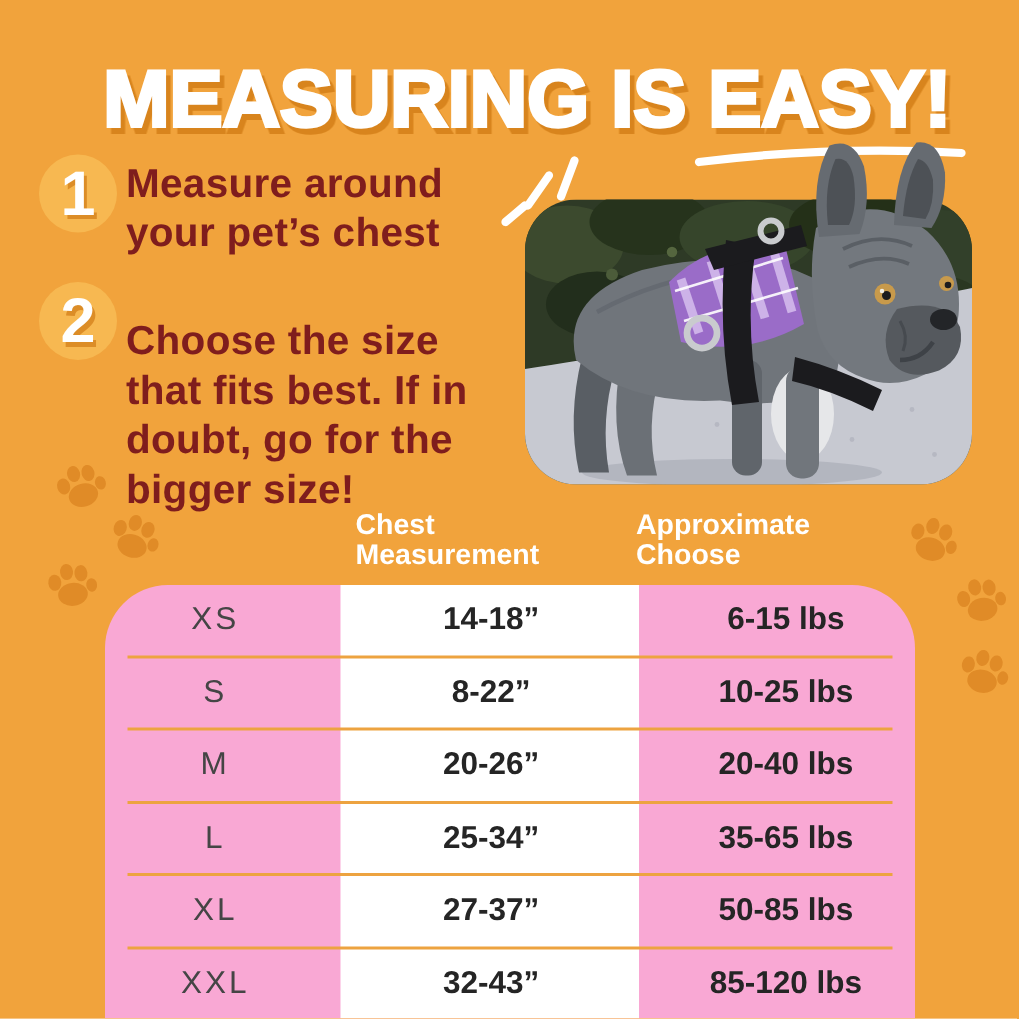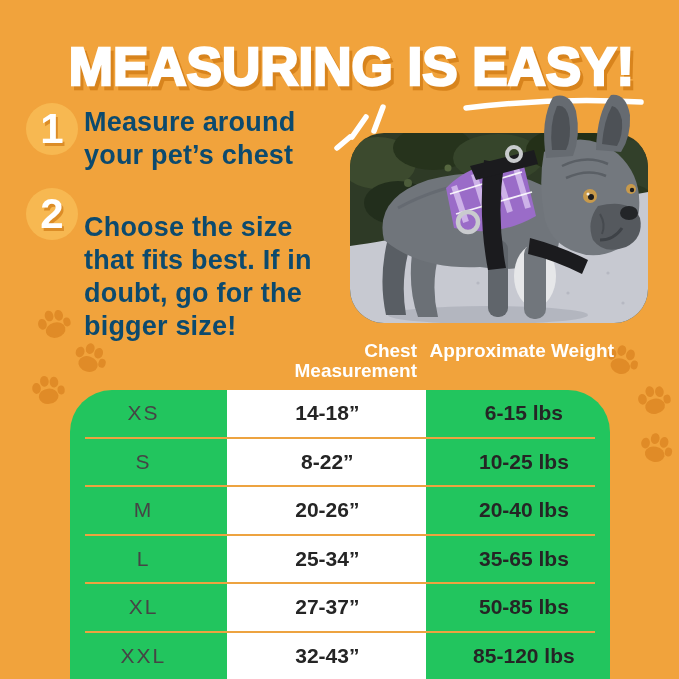--- a/index.html
+++ b/index.html
@@ -18,38 +18,38 @@
   
   .badge{
     position:absolute;width:52px;height:52px;border-radius:50%;
     background:#F7B851;display:flex;align-items:center;justify-content:center;
     color:#ffffff;font-size:42px;font-weight:900;
     text-shadow:2px 3px 0 rgba(215,133,32,.85);
   }
   .badge-1{left:26px;top:103px;}
   .badge-2{left:26px;top:188px;}
   .step-text{
-    position:absolute;margin:0;color:#0c4a6e;font-weight:700;
+    position:absolute;margin:0;color:#7f1d1d;font-weight:700;
     font-size:27px;line-height:33px;letter-spacing:0.2px;
   }
   .step-1-text{left:84px;top:106px;width:252px;}
   .step-2-text{left:84px;top:211px;width:262px;}
 
   
   .col-header{
     position:absolute;color:#ffffff;font-weight:800;font-size:19px;line-height:20px;
-    text-align:right;top:341px;
+    text-align:left;top:341px;
   }
   .col-header-chest{left:237px;width:180px;}
   .col-header-weight{left:424px;width:190px;}
 
   
   .size-table{
     position:absolute;left:70px;top:390px;width:540px;height:289px;
-    background:#22c55e;border-radius:42px 42px 0 0;overflow:hidden;
+    background:#f9a8d4;border-radius:42px 42px 0 0;overflow:hidden;
   }
   .white-strip{position:absolute;left:157px;top:0;width:199px;height:100%;background:#ffffff;}
   .table-body{position:absolute;inset:0;display:flex;flex-direction:column;}
   .trow{flex:1;display:flex;align-items:center;}
   .cell{text-align:center;color:#252525;}
   .cell.size{width:157px;font-weight:400;font-size:21px;letter-spacing:2px;color:#454545;}
   .cell.chest{width:236px;font-weight:700;font-size:21px;}
   .cell.weight{width:184px;font-weight:700;font-size:21px;}
   .divider{height:2px;background:#EDA340;margin:0 15px;flex:none;}
 
@@ -195,21 +195,21 @@
       <use href="#paw" fill="#E08B27"></use>
     </svg>
   <svg class="paw" style="left:636px;top:382px;transform:rotate(-10deg)">
       <use href="#paw" fill="#E08B27"></use>
     </svg>
   <svg class="paw" style="left:638px;top:430px;transform:rotate(12deg)">
       <use href="#paw" fill="#E08B27"></use>
     </svg>
 
   <div class="col-header col-header-chest">Chest Measurement</div>
-  <div class="col-header col-header-weight">Approximate Weight</div>
+  <div class="col-header col-header-weight">Approximate Choose</div>
 
   <div class="size-table">
     <div class="white-strip"></div>
     <div class="table-body">
         <div class="trow">
           <div class="cell size">XS</div>
           <div class="cell chest">14-18”</div>
           <div class="cell weight">6-15 lbs</div>
         </div>
         <div class="divider"></div>

